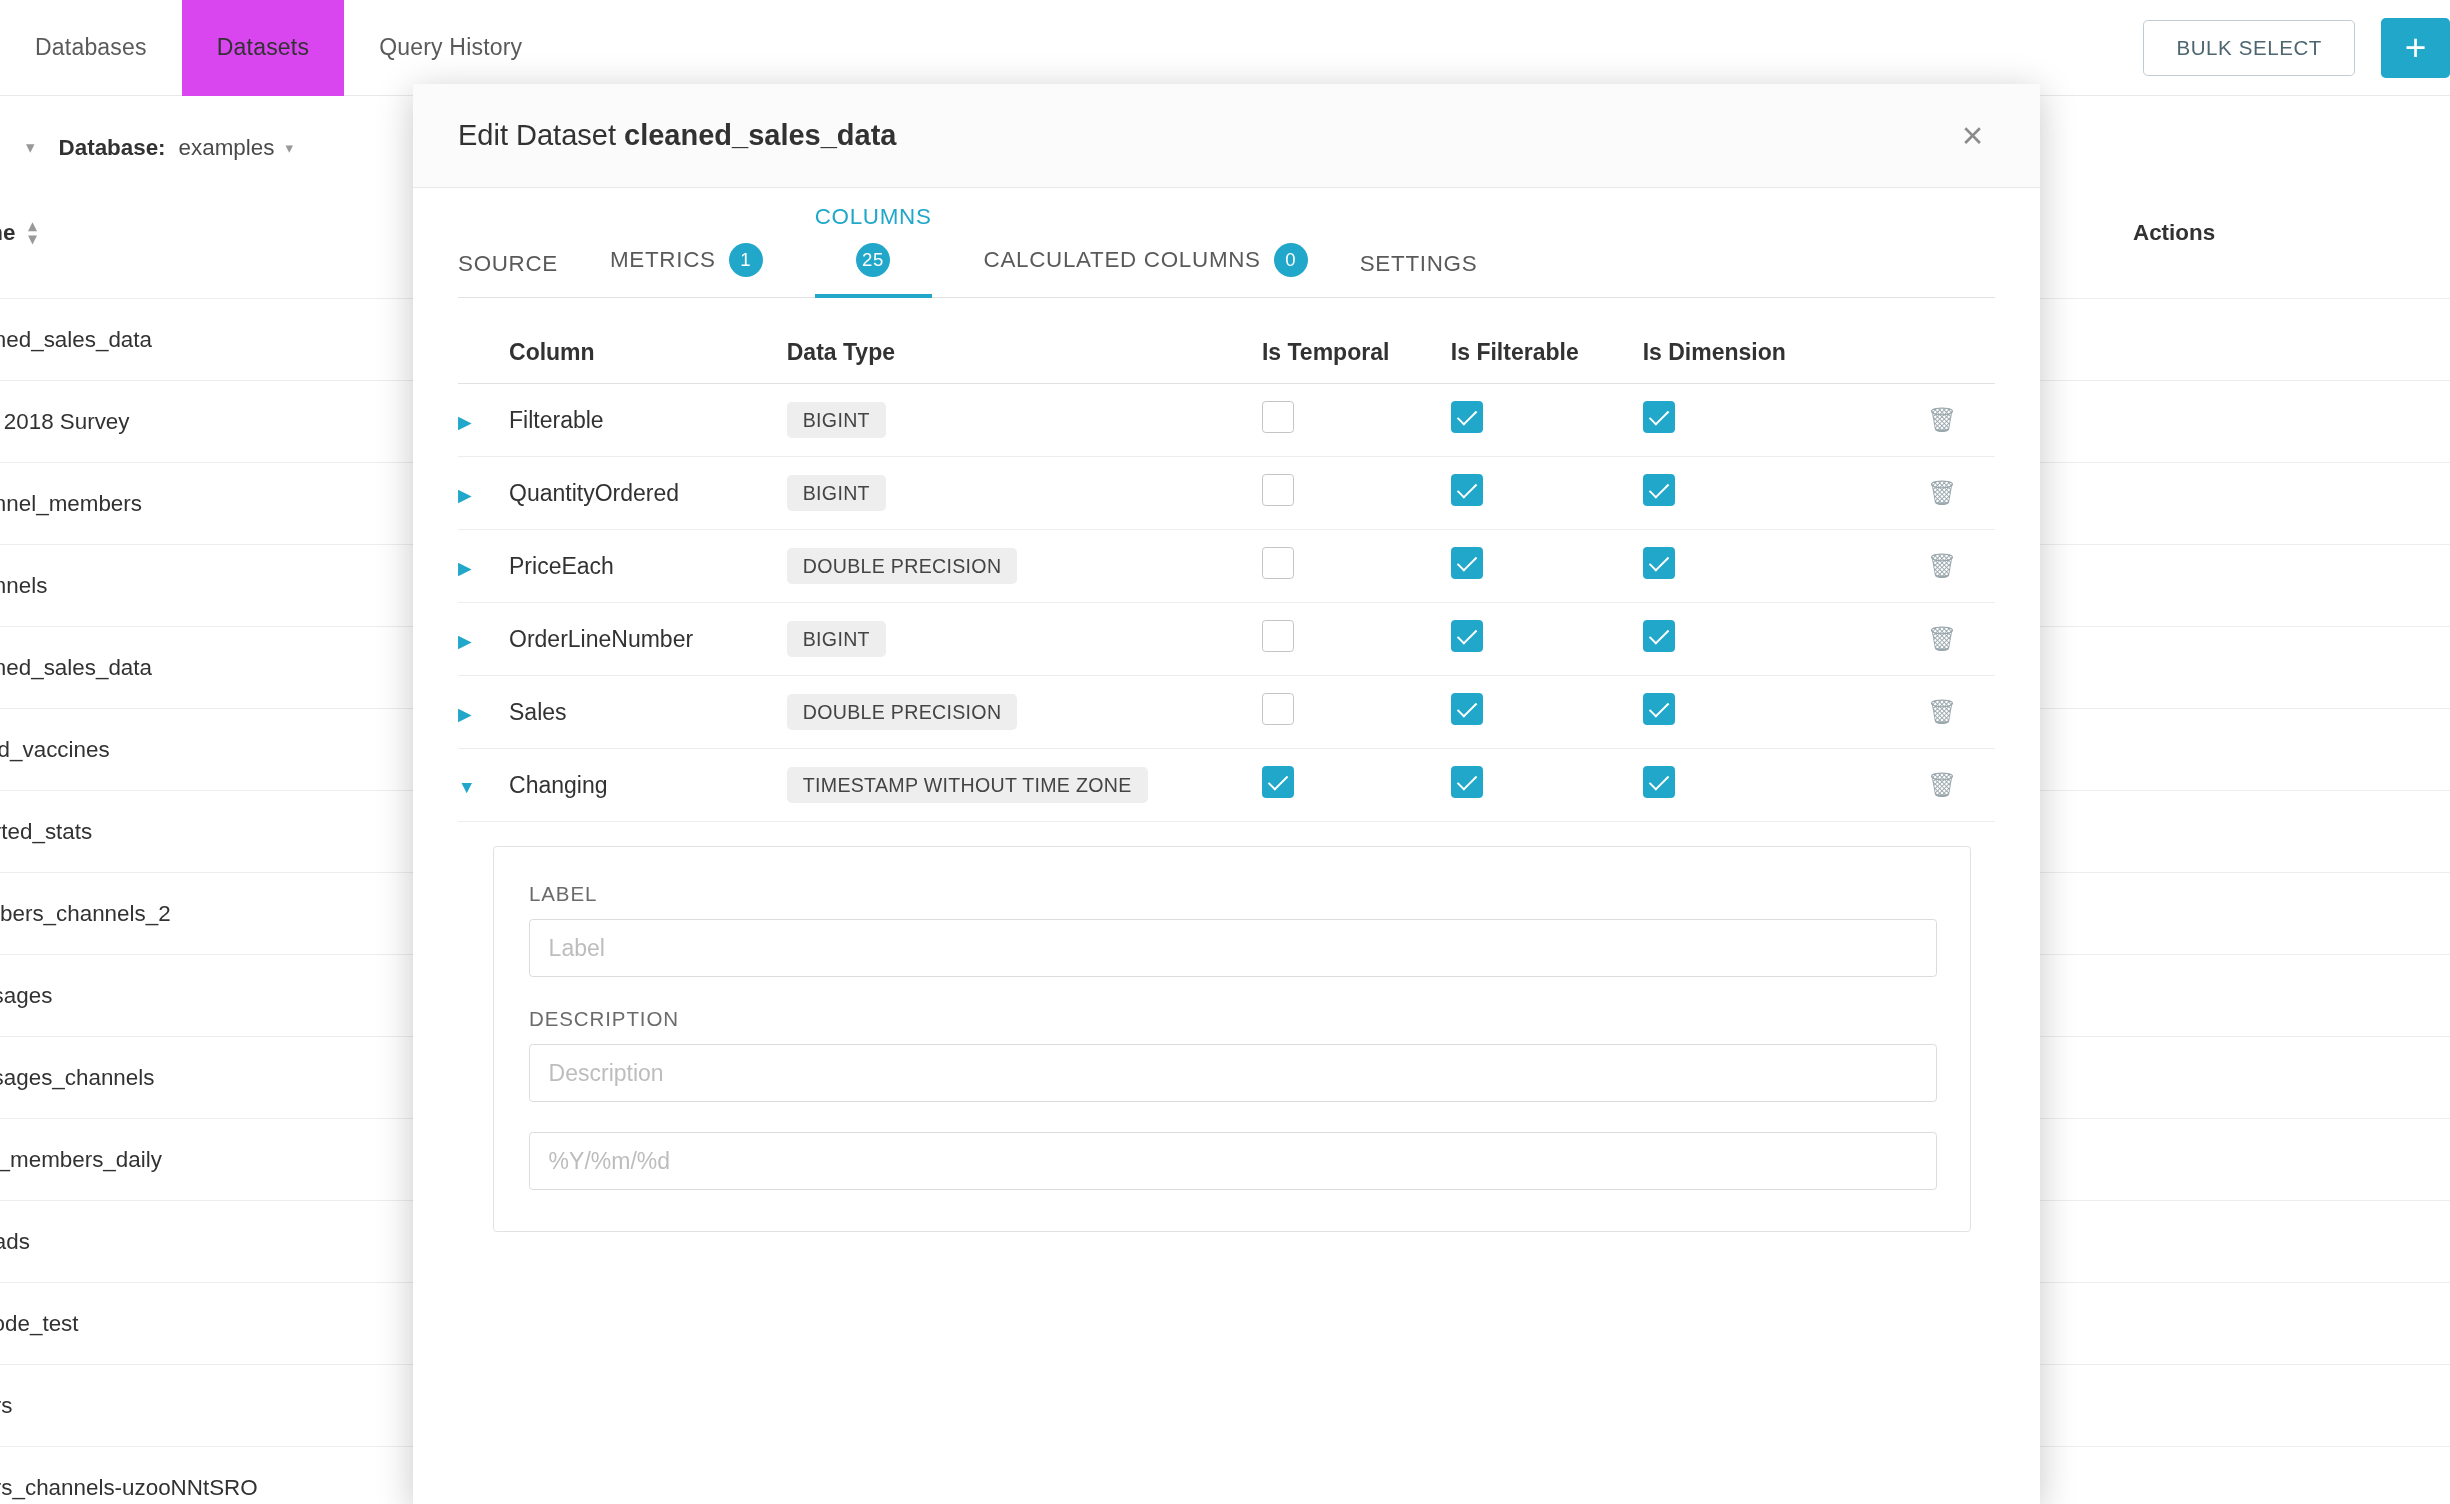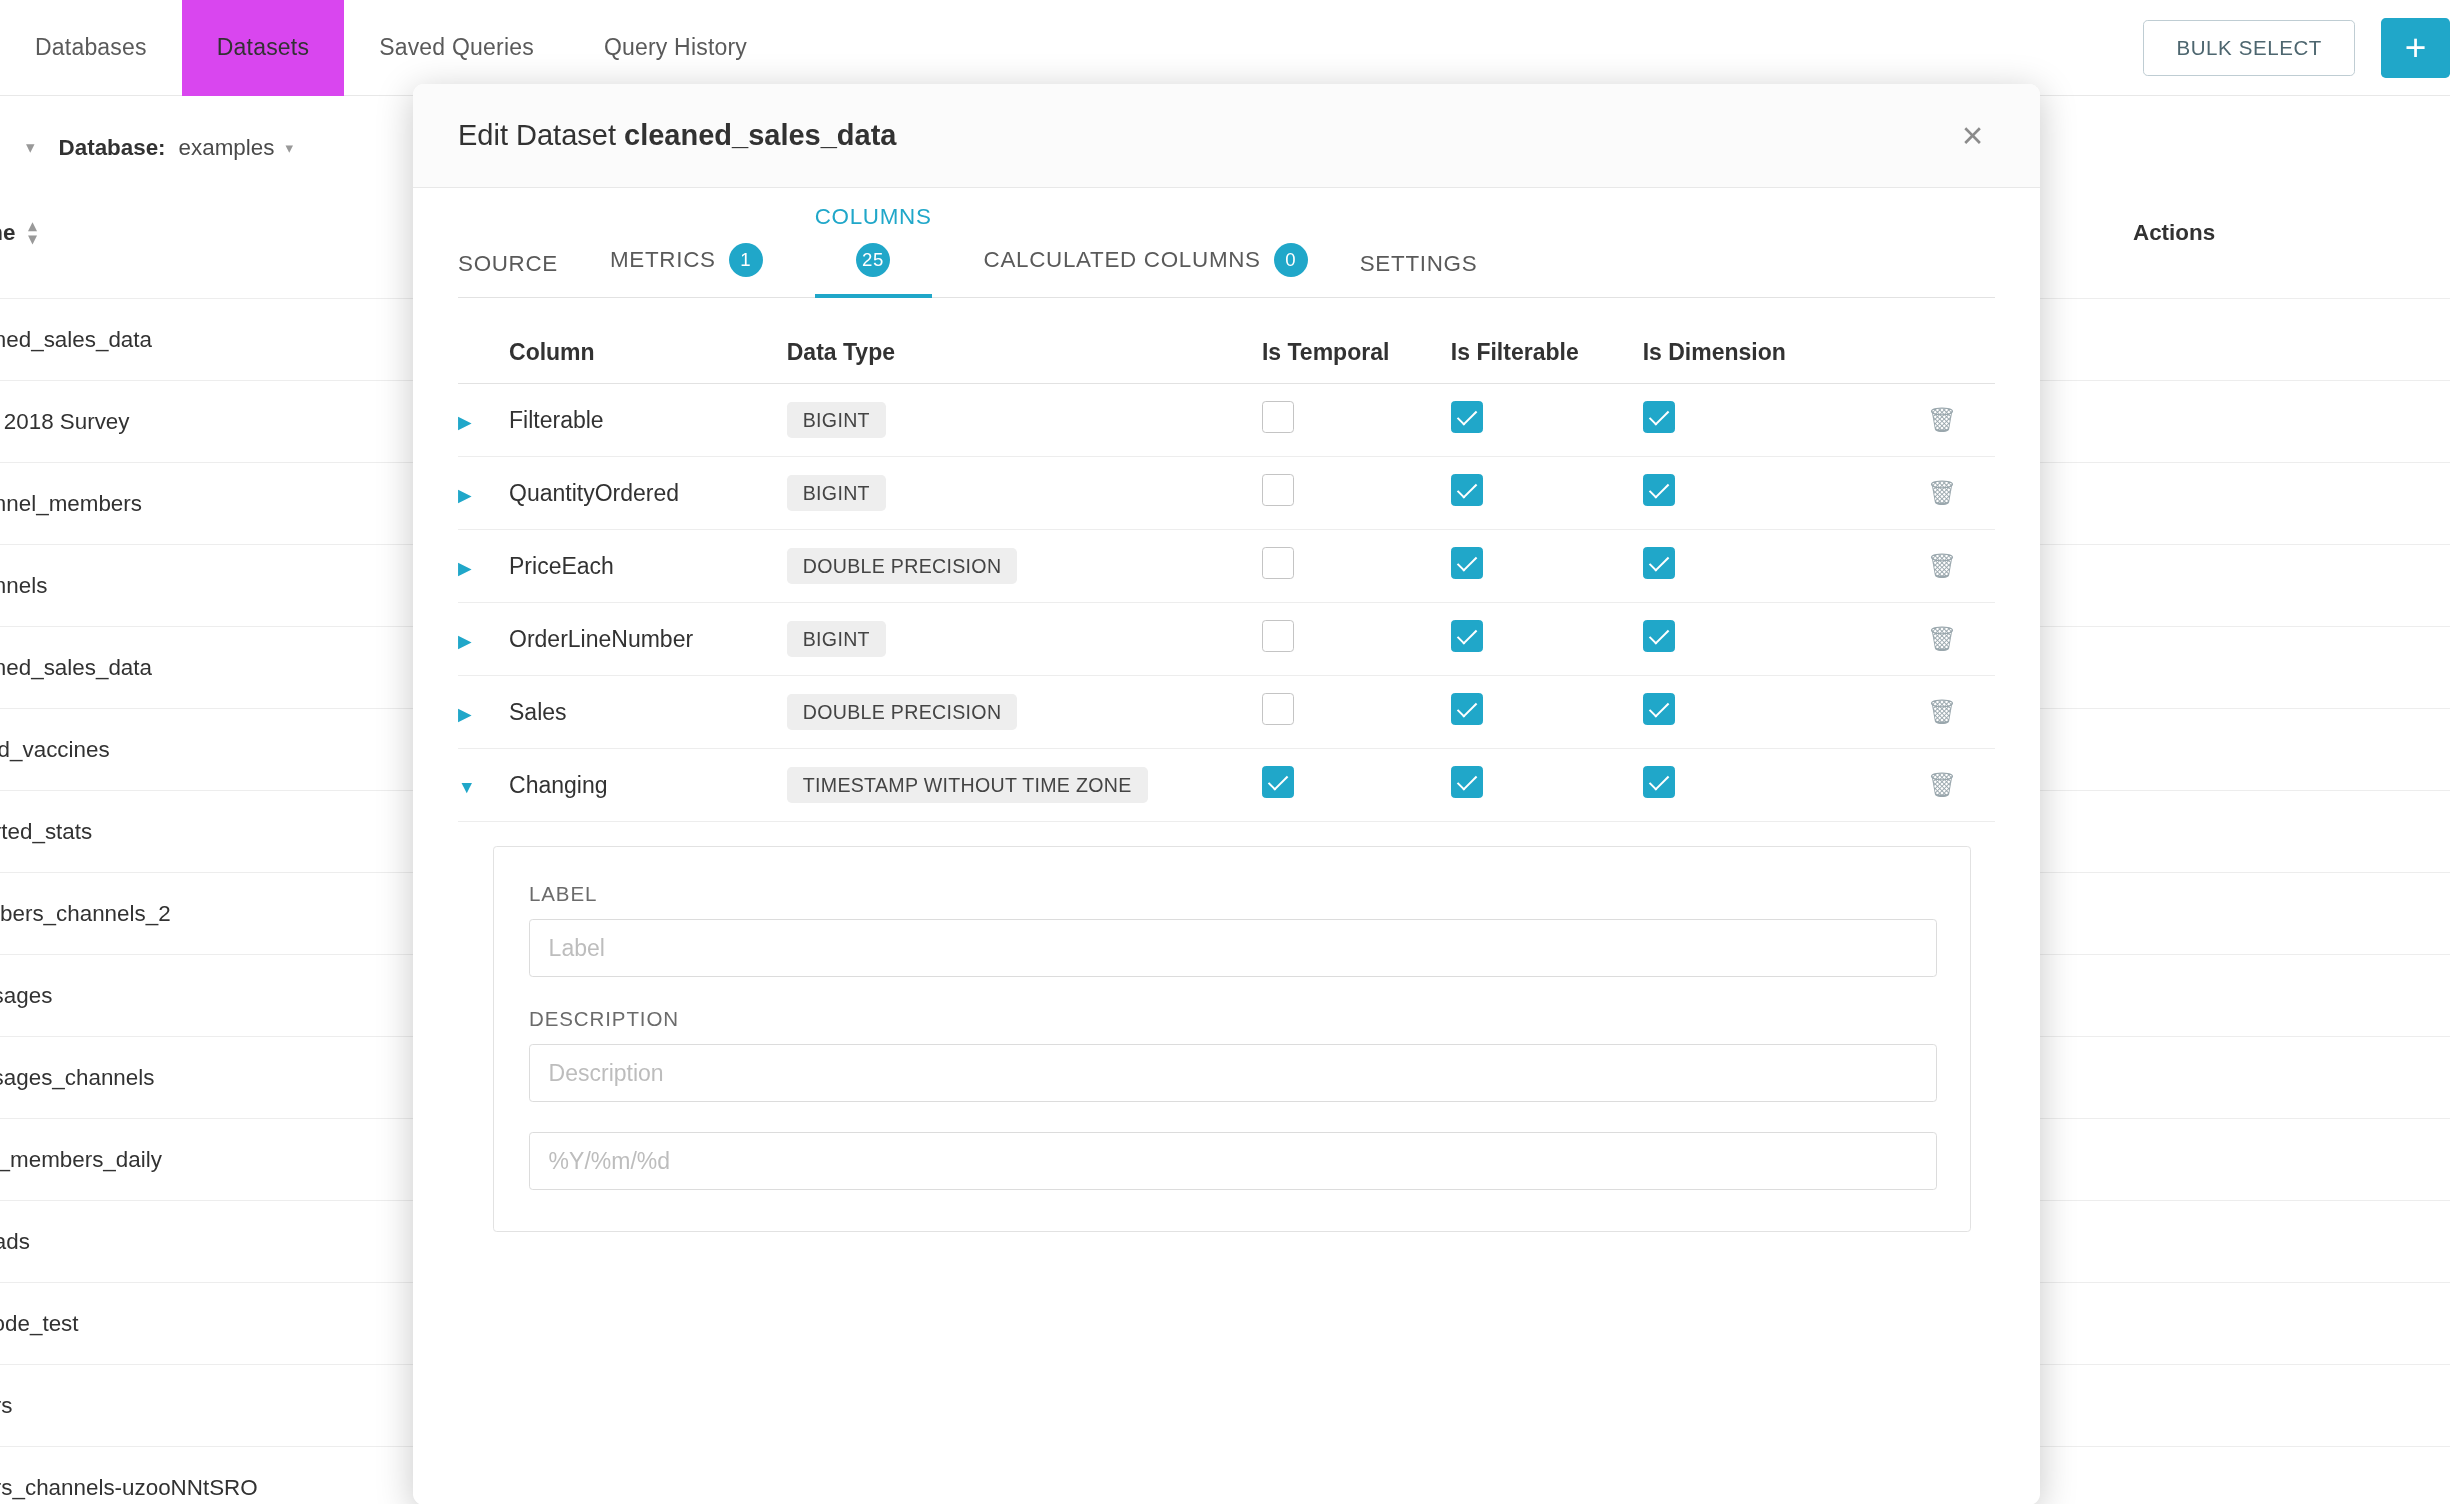--- a/index.html
+++ b/index.html
@@ -60,21 +60,21 @@
     font-size: 22.4px; color: #323232; padding-left: 0;
   }
   .bg-row span { margin-left: -18.6px; }
   .bg-vline { position: absolute; top: 220px; left: 420px; width: 0.9px; height: 1285px; background: #ededed; }
   .bg-hlines { position: absolute; top: 298px; left: 420px; right: 0; }
   .bg-hline { height: 82px; border-top: 0.9px solid #ededed; }
 
   
   #modal {
     position: absolute; top: 84px; left: 413px; width: 1627px; height: 1421px;
-    background: #ffffff; box-shadow: 0 7.5px 37px rgba(0,0,0,.22); border-radius: 11px;
+    background: #ffffff; box-shadow: 0 7.5px 37px rgba(0,0,0,.22); border-radius: 3px;
     overflow: hidden;
   }
   .modal-header {
     height: 104px; background: #fbfbfb; border-bottom: 0.9px solid #e8e8e8;
     display: flex; align-items: center; padding: 0 45px;
   }
   .modal-title { font-size: 29px; color: #323232; }
   .modal-title b { font-weight: bold; }
   .modal-close {
     margin-left: auto; color: #8b8b8b; font-size: 37px; line-height: 1;
@@ -166,23 +166,20 @@
 <body>
 
 <div id="app-background">
 
   <div class="top-nav">
     <div class="nav-tab">
       <span>Databases</span>
     </div>
     <div class="nav-tab active">
       <span>Datasets</span>
-    </div>
-    <div class="nav-tab">
-      <span>Saved Queries</span>
     </div>
     <div class="nav-tab">
       <span>Query History</span>
     </div>
     <div class="nav-right">
       <div class="bulk-select">BULK SELECT</div>
       <div class="plus-btn">+</div>
     </div>
   </div>
 

